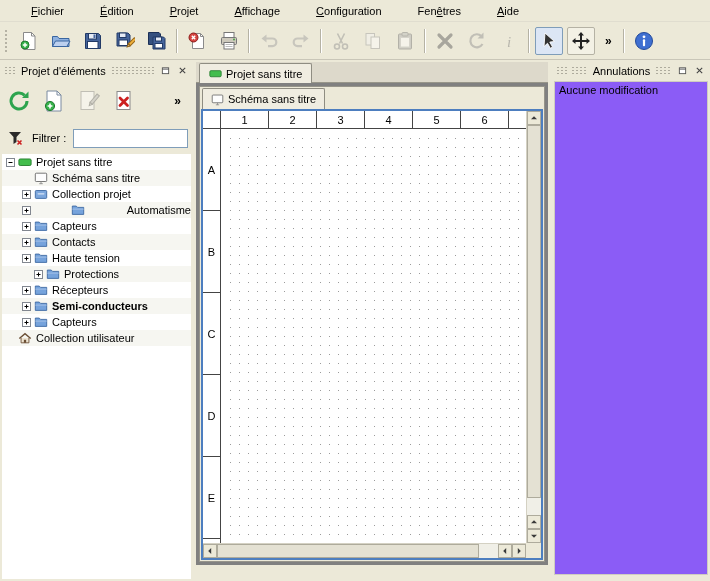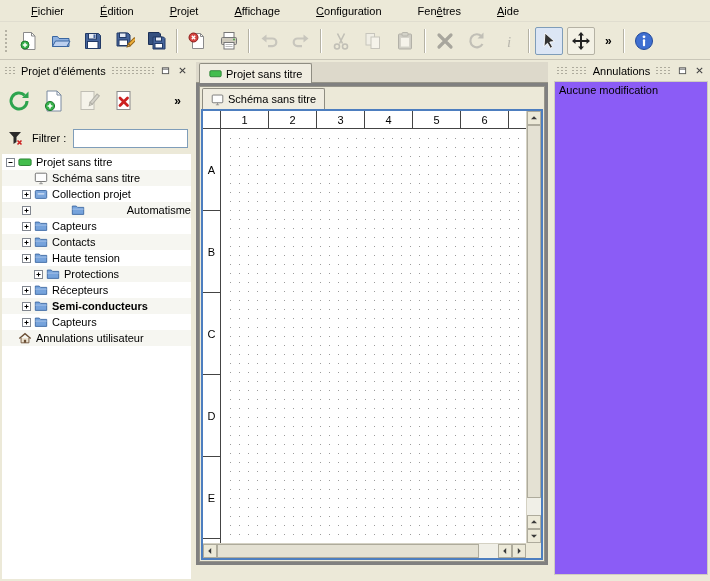--- a/index.html
+++ b/index.html
@@ -464,21 +464,21 @@
         </div>
         <div class="tree-row" style="padding-left: 4px;">
           <span class="tree-expander"></span>
           <span class="tree-icon">
             <svg viewBox="0 0 16 16">
               <path d="M1.5 8.5L8 3l6.5 5.5" fill="none" stroke="#6b4f35" stroke-width="1.6"></path>
               <path d="M3.5 8v5.5h9V8" fill="#ede3d0" stroke="#6b4f35"></path>
               <rect x="6.7" y="10" width="2.6" height="3.5" fill="#6b4f35"></rect>
             </svg>
           </span>
-          <span class="tree-label">Annulations utilisateur</span>
+          <span class="tree-label">Collection utilisateur</span>
         </div>
       </div>
   </div>
 
   <div id="mdi">
     <div class="mdi-tabbar">
       <div class="mdi-tab">
         <span class="icon13" data-icon="project-icon">
             <svg viewBox="0 0 16 16">
               <rect x="1" y="4.5" width="14" height="7.5" rx="1.5" fill="#43bd4d" stroke="#237a2c"></rect>

